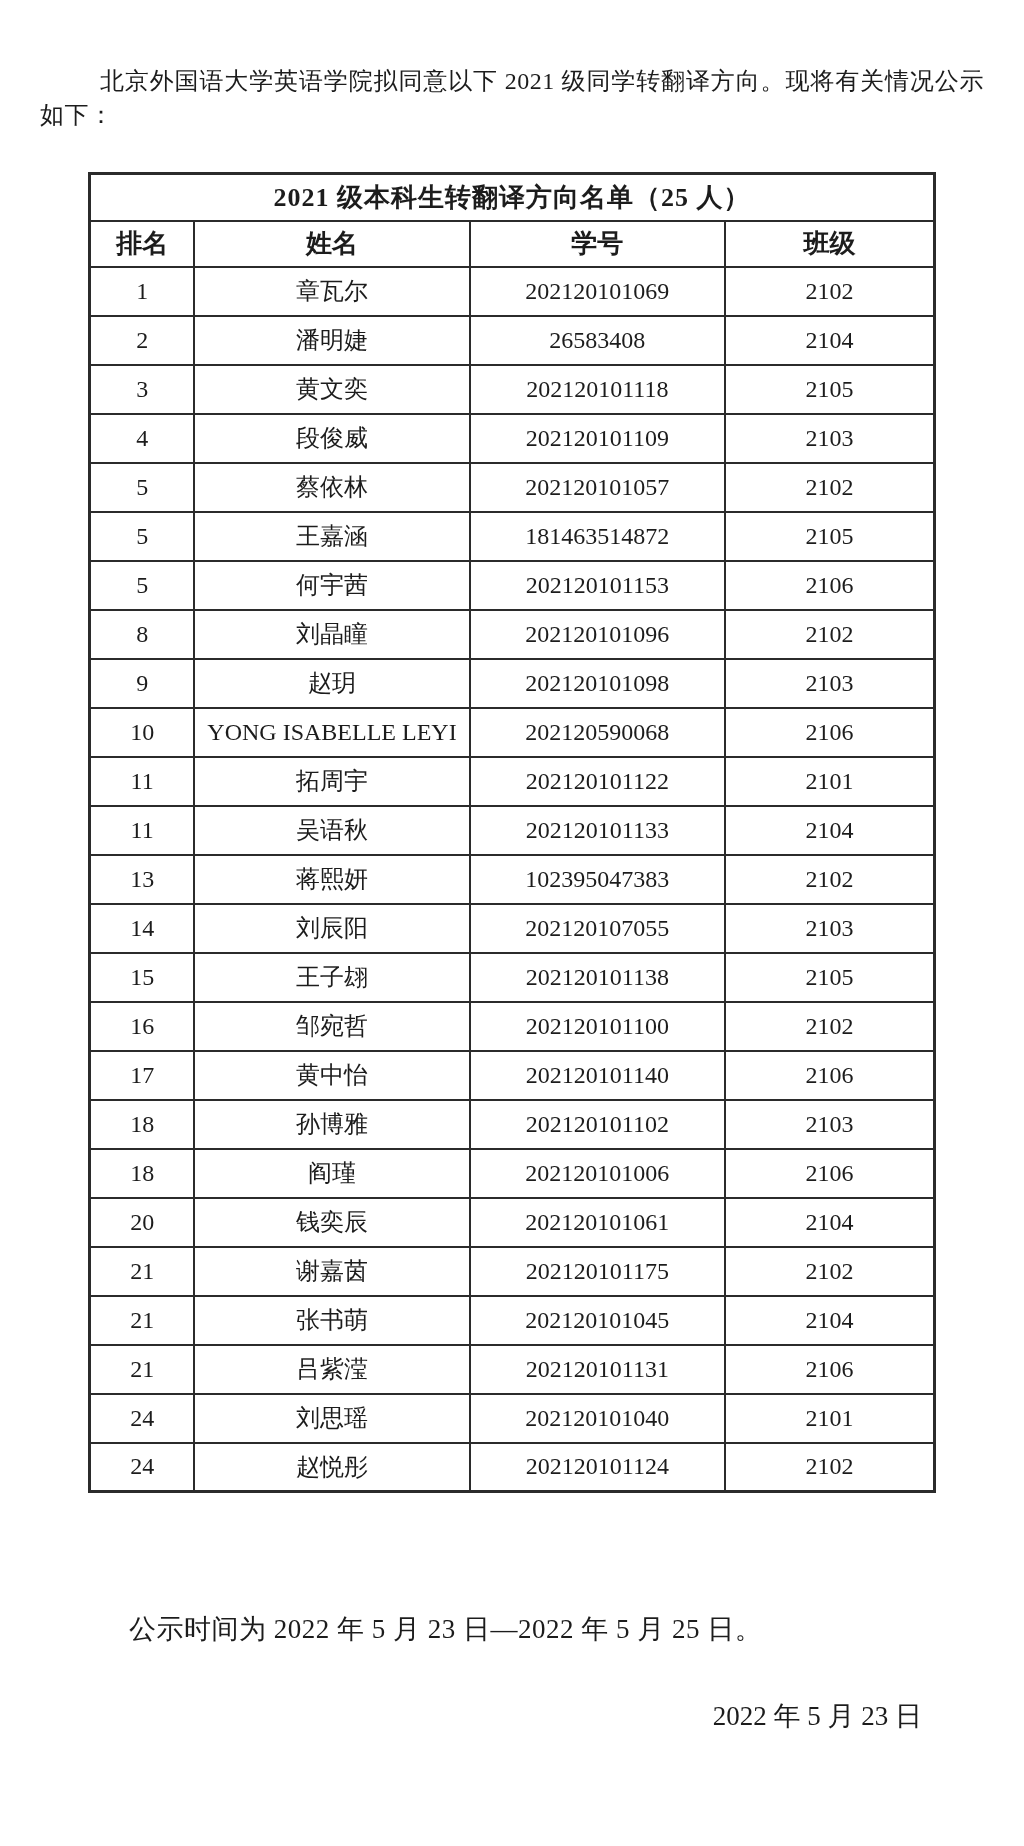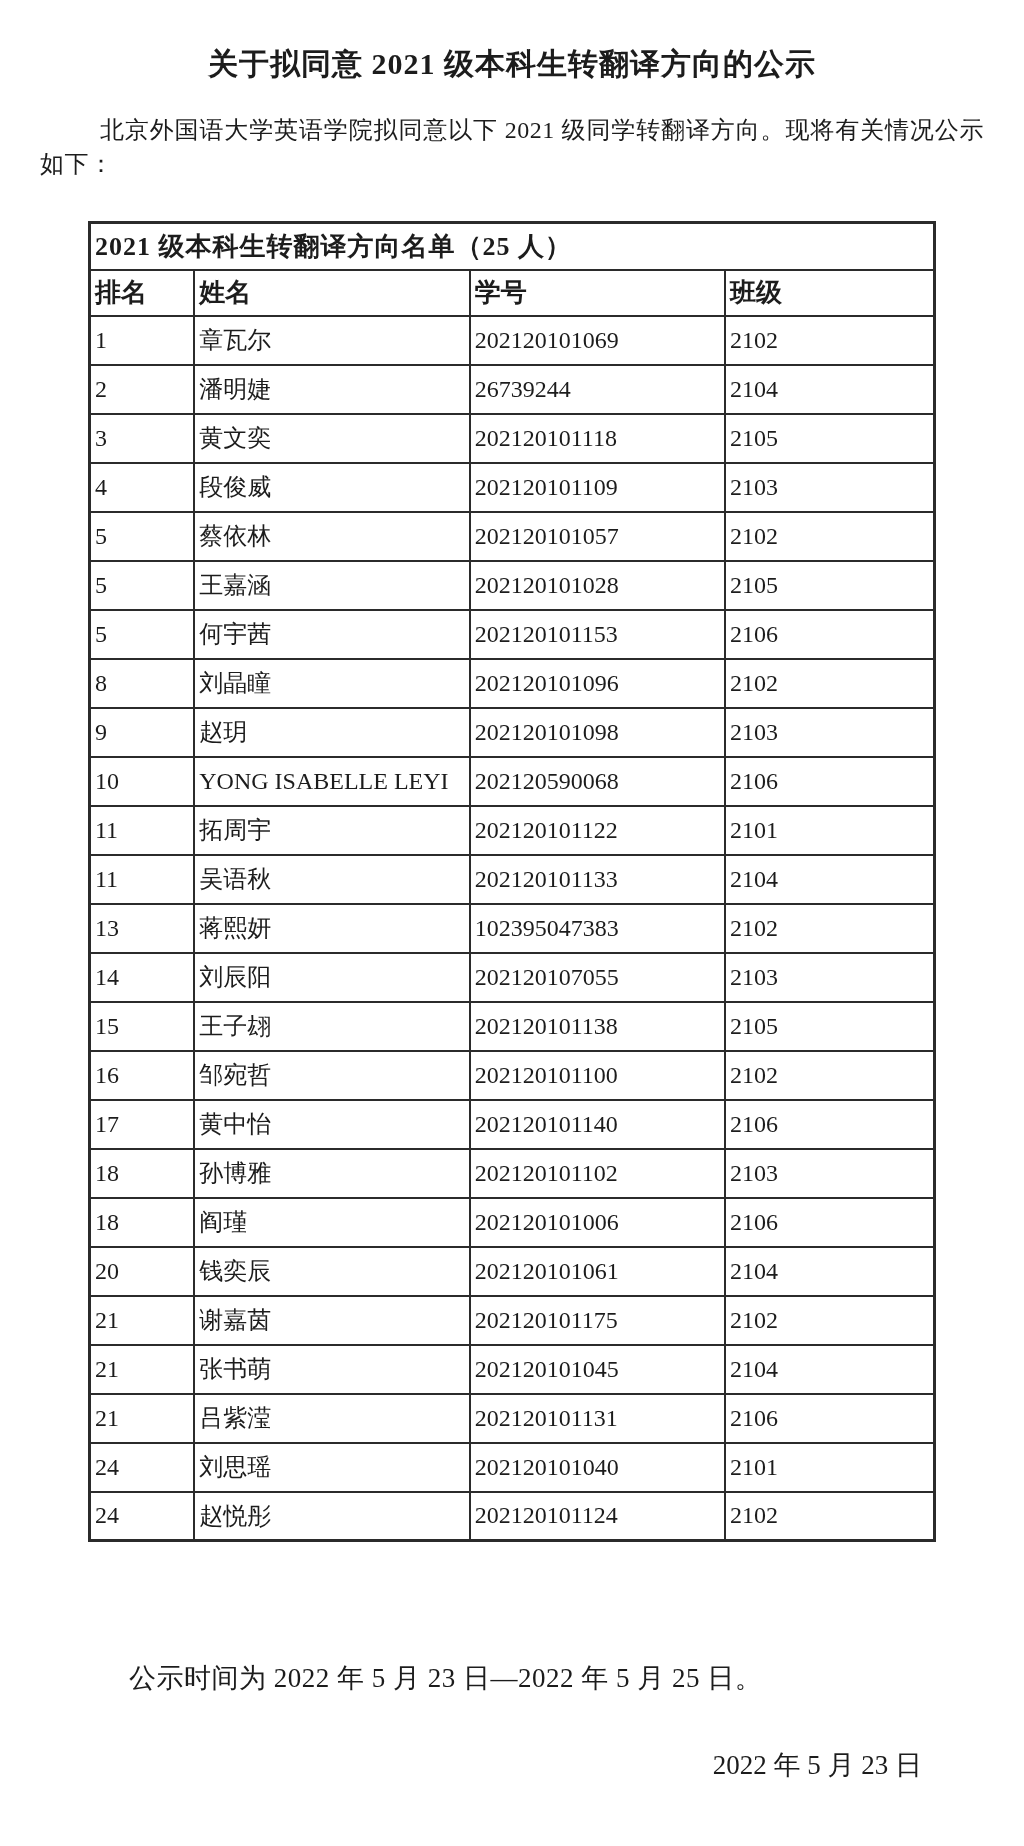--- a/index.html
+++ b/index.html
@@ -33,21 +33,21 @@
     line-height: 1.42;
     letter-spacing: 0.5px;
     text-indent: 2.5em;
     text-align: justify;
   }
   table.roster {
     width: 848px;
     margin: 40px auto 0;
     border-collapse: collapse;
     table-layout: fixed;
-    text-align: left;
+    text-align: center;
   }
   table.roster th, table.roster td {
     border: 2px solid #2b2b2b;
     padding: 0 4px;
     overflow: hidden;
     white-space: nowrap;
   }
   table.roster { border: 3px solid #2b2b2b; }
   .caption-row th {
     height: 47px;
@@ -83,21 +83,20 @@
     text-align: center;
     font-size: 27px;
     line-height: 40px;
   }
 </style>
 </head>
 <body>
 
 <div class="page">
 
-  <h1 class="doc-title">关于拟同意 2021 级本科生转翻译方向的公示</h1>
 
   <p class="intro">北京外国语大学英语学院拟同意以下 2021 级同学转翻译方向。现将有关情况公示如下：</p>
 
   <table class="roster">
     <colgroup>
       <col class="c-rank">
         <col class="c-name">
         <col class="c-id">
         <col class="c-class">
     </colgroup>
@@ -115,21 +114,21 @@
     <tbody id="roster-body">
         <tr>
           <td>1</td>
           <td>章瓦尔</td>
           <td>202120101069</td>
           <td>2102</td>
         </tr>
         <tr>
           <td>2</td>
           <td>潘明婕</td>
-          <td>26739244</td>
+          <td>26583408</td>
           <td>2104</td>
         </tr>
         <tr>
           <td>3</td>
           <td>黄文奕</td>
           <td>202120101118</td>
           <td>2105</td>
         </tr>
         <tr>
           <td>4</td>
@@ -139,21 +138,21 @@
         </tr>
         <tr>
           <td>5</td>
           <td>蔡依林</td>
           <td>202120101057</td>
           <td>2102</td>
         </tr>
         <tr>
           <td>5</td>
           <td>王嘉涵</td>
-          <td>202120101028</td>
+          <td>181463514872</td>
           <td>2105</td>
         </tr>
         <tr>
           <td>5</td>
           <td>何宇茜</td>
           <td>202120101153</td>
           <td>2106</td>
         </tr>
         <tr>
           <td>8</td>

